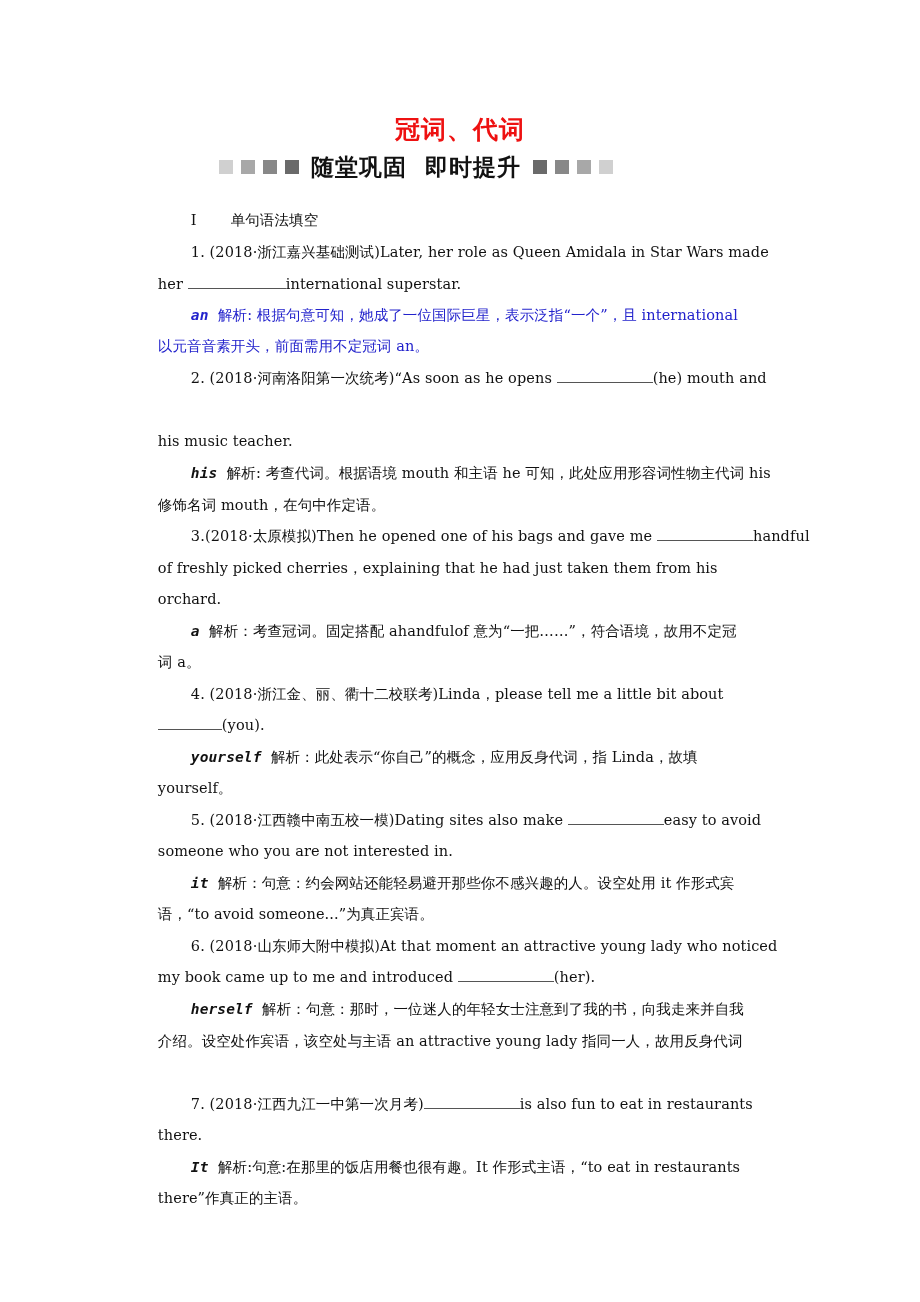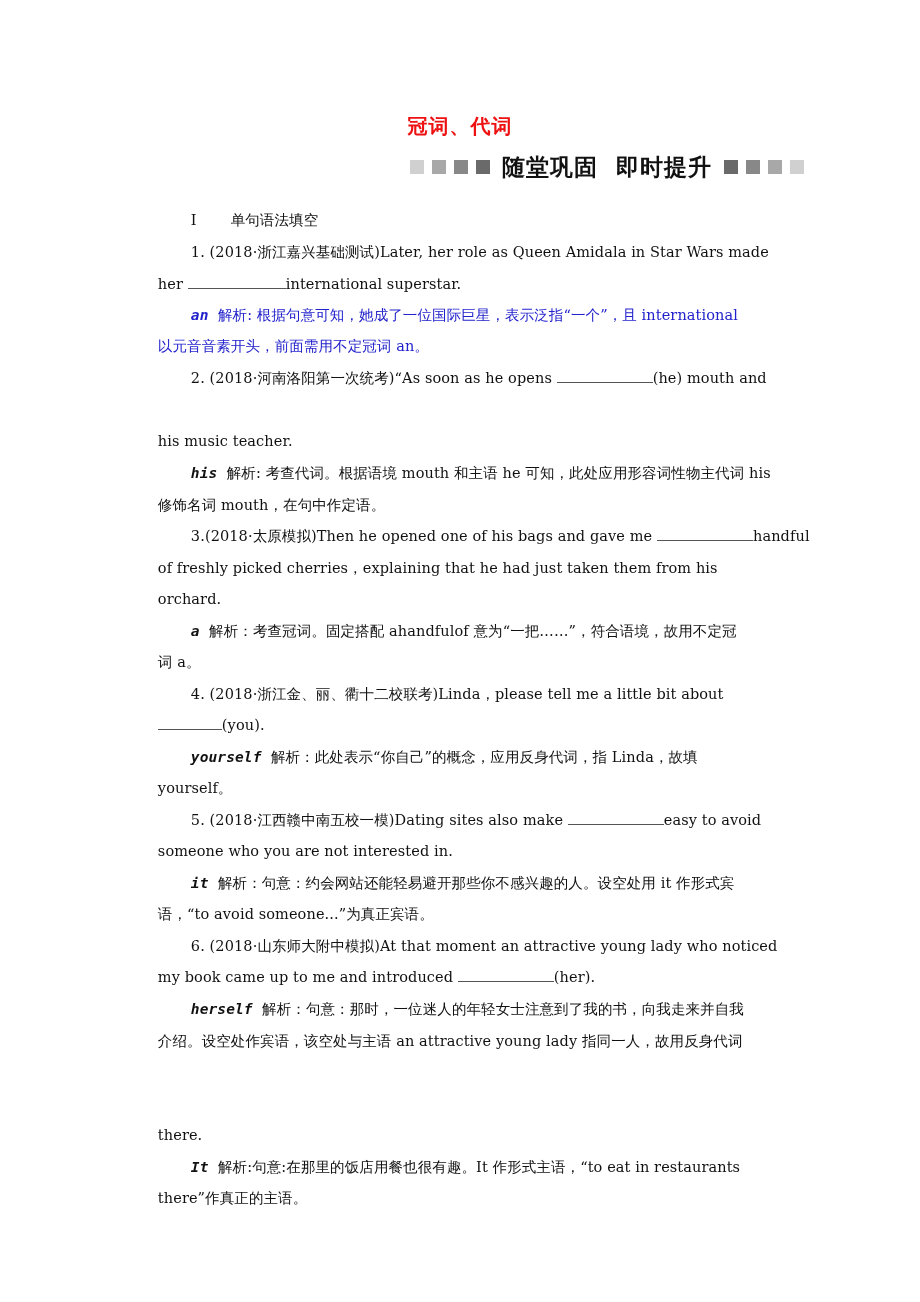--- a/index.html
+++ b/index.html
@@ -1,23 +1,23 @@
 <!DOCTYPE html>
 <html><head>
   <meta charset="utf-8">
   <style>
     html, body { margin: 0; padding: 0; background: #ffffff; }
     body { width: 920px; height: 1302px; position: relative; overflow: hidden;
            font-family: "DejaVu Serif", "Liberation Serif", serif; color: #111; }
     .page { position: absolute; left: 0; top: 0; width: 920px; height: 1302px; }
     .title { position: absolute; top: 113px; left: 0; width: 920px; text-align: center;
-             font-size: 20px; font-weight: bold; color: #ee1111; letter-spacing: 1px;
+             font-size: 25px; font-weight: bold; color: #ee1111; letter-spacing: 1px;
              font-family: "DejaVu Sans", "Liberation Sans", sans-serif; }
-    .banner { position: absolute; top: 150px; left: 0; width: 808px; height: 34px;
-              display: flex; align-items: center; justify-content: flex-end; }
+    .banner { position: absolute; top: 150px; left: 12px; width: 808px; height: 34px;
+              display: flex; align-items: center; justify-content: center; }
     .sq { width: 14px; height: 14px; margin: 0 4px; display: inline-block; }
     .banner-text { font-family: "DejaVu Sans", "Liberation Sans", sans-serif; font-weight: bold;
                    font-size: 23px; color: #111; margin: 0 8px; letter-spacing: 1px; white-space: pre; }
     .line { position: absolute; left: 139px; font-size: 14.5px; white-space: pre; line-height: 20px;
             font-family: "DejaVu Serif", "Liberation Serif", serif; letter-spacing: 0.1px; }
     .indent { left: 172px; }
     .blank { display: inline-block; border-bottom: 1px solid #555; height: 14px; vertical-align: baseline; }
     .ans { font-weight: bold; font-family: "DejaVu Sans Mono", "Liberation Mono", monospace; font-style: italic; }
     .blue { color: #2222cc; }
   </style>
@@ -118,20 +118,23 @@
   <div class="line" style="top:947px;">
     <span>my book came up to me and introduced </span><span class="blank" style="width:96px"></span><span>(her).</span>
   </div>
   <div class="line indent" style="top:979px;">
     <span class="ans">herself</span>  <span>解析：</span><span>句意：那时，一位迷人的年轻女士注意到了我的书，向我走来并自我</span>
   </div>
   <div class="line" style="top:1011px;">
     <span>介绍。设空处作宾语，该空处与主语 an attractive young lady 指同一人，故用反身代词</span>
   </div>
 
+  <div class="line indent" style="top:1074px;">
+    <span>7.</span> <span>(2018·江西九江一中第一次月考)</span><span class="blank" style="width:96px"></span><span>is also fun to eat in restaurants</span>
+  </div>
   <div class="line" style="top:1105px;">
     <span>there.</span>
   </div>
   <div class="line indent" style="top:1137px;">
     <span class="ans">It</span>  <span>解析:</span><span>句意:在那里的饭店用餐也很有趣。It 作形式主语，“to eat in restaurants</span>
   </div>
   <div class="line" style="top:1168px;text-align:center;">
     <span>there”作真正的主语。</span>
   </div>
 

